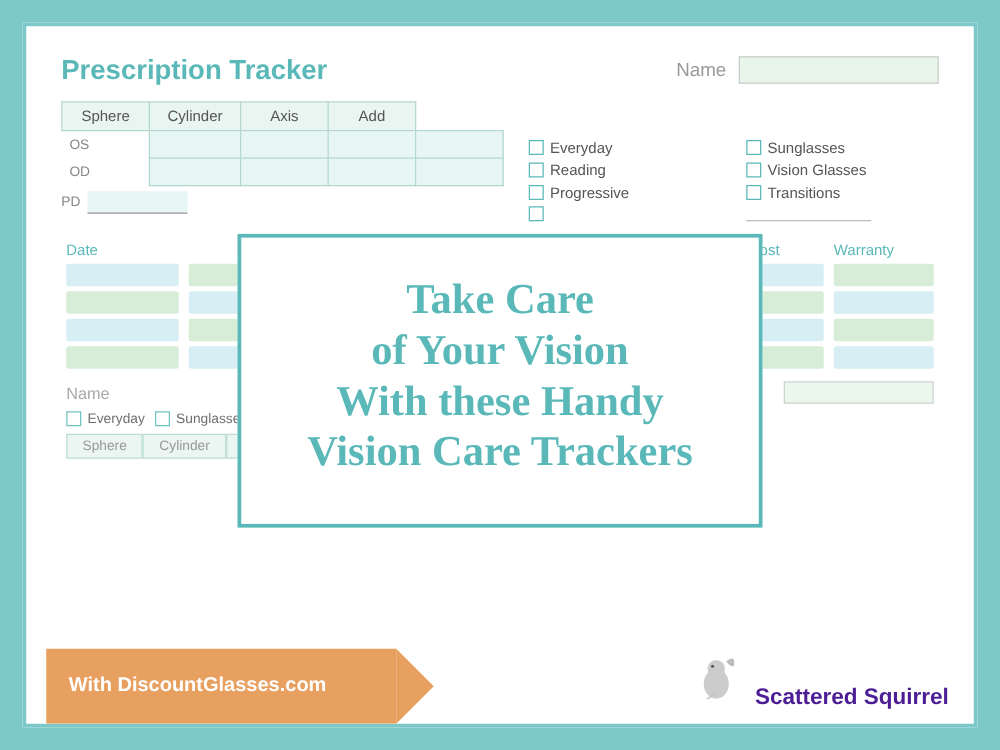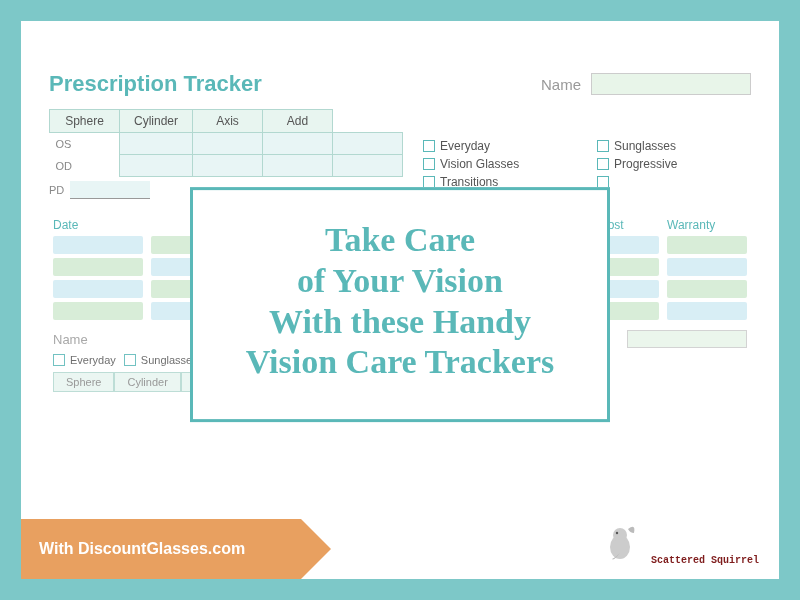--- a/index.html
+++ b/index.html
@@ -26,21 +26,20 @@
       background: white;
       border: 3px solid #7dc8c8;
       position: relative;
       overflow: hidden;
     }
 
     
     .bg-content {
       padding: 22px 28px 16px 28px;
       opacity: 1;
-      margin-top: 28px;
     }
 
     .tracker-title {
       color: #5ab8b8;
       font-size: 22px;
       font-weight: bold;
       display: inline-block;
     }
 
     .name-row {
@@ -214,21 +213,21 @@
       font-size: 34px;
       font-weight: bold;
       line-height: 1.2;
       font-family: Georgia, serif;
     }
 
     
     .bottom-banner {
       position: absolute;
       bottom: 0;
-      left: 0;
+      left: 16px;
       width: 280px;
       height: 60px;
       background: #e8a060;
       display: flex;
       align-items: center;
       padding-left: 18px;
       z-index: 20;
     }
 
     .bottom-banner::after {
@@ -257,24 +256,23 @@
       text-align: center;
       z-index: 5;
     }
 
     .squirrel-icon {
       font-size: 32px;
       color: #aaa;
     }
 
     .squirrel-brand {
-      font-size: 10px;
-      color: #7f1d1d;
+      font-size: 18px;
+      color: #4c1d95;
       font-weight: bold;
-      font-family: Liberation Mono, monospace;
     }
   </style>
 </head>
 <body>
 
 <div class="outer-frame">
   <div class="inner-frame">
 
     <div class="bg-content">
       <div class="name-row">
@@ -322,20 +320,24 @@
           <div class="lens-item">
             <span class="checkbox-sq"></span>
             <span>Everyday</span>
           </div>
           <div class="lens-item">
             <span class="checkbox-sq"></span>
             <span>Sunglasses</span>
           </div>
           <div class="lens-item">
             <span class="checkbox-sq"></span>
+            <span>Reading</span>
+          </div>
+          <div class="lens-item">
+            <span class="checkbox-sq"></span>
             <span>Vision Glasses</span>
           </div>
           <div class="lens-item">
             <span class="checkbox-sq"></span>
             <span>Progressive</span>
           </div>
           <div class="lens-item">
             <span class="checkbox-sq"></span>
             <span>Transitions</span>
           </div>

